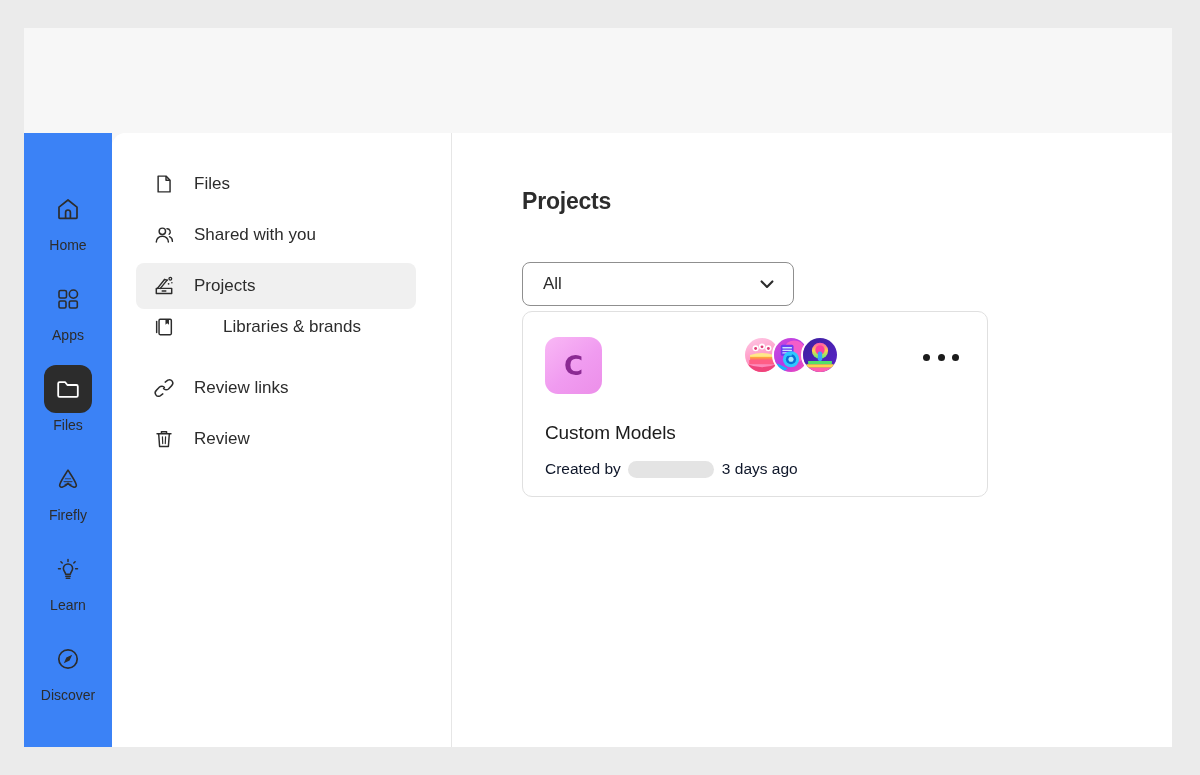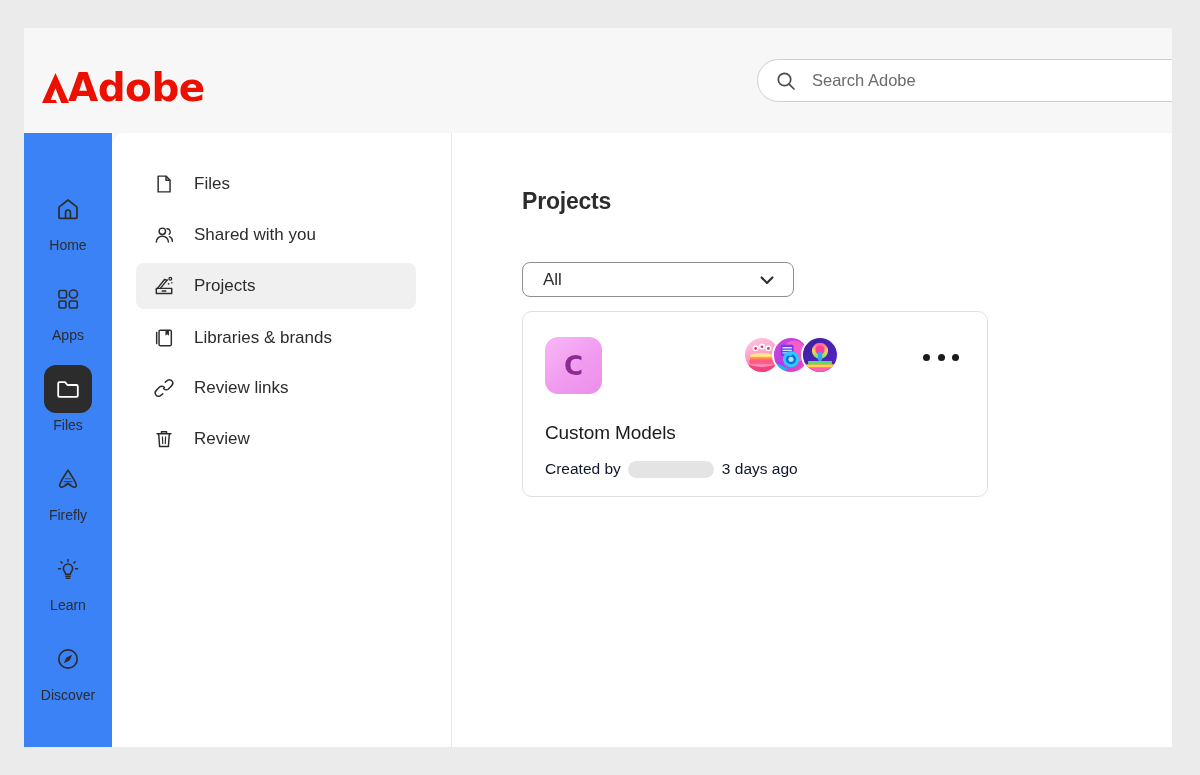--- a/index.html
+++ b/index.html
@@ -199,21 +199,21 @@
     font-weight: 700;
     color: #2c2c2c;
     letter-spacing: -0.2px;
   }
 
   .filter-select {
     position: absolute;
     left: 69px;
     top: 129px;
     width: 272px;
-    height: 35px;
+    height: 44px;
     border: 1px solid #8f8f8f;
     border-radius: 8px;
     background: #ffffff;
     display: flex;
     align-items: center;
     cursor: pointer;
     user-select: none;
   }
   .filter-value {
     margin-left: 20px;
@@ -341,40 +341,20 @@
     border-radius: 9px;
     background: #e4e4e4;
     margin: 0 8px 0 7px;
   }
 </style>
 </head>
 <body>
 
 <div class="app-window">
 
-  <div class="topbar">
-
-    <div class="adobe-logo">
-      <span class="a-mark">
-        <svg viewBox="0 0 27 30" width="27" height="30" aria-hidden="true">
-          <path d="M13.5 0 L27 30 L19.3 30 L13.5 15.2 L8.6 27.1 L13.8 27.1 L15.0 30 L0 30 Z" fill="#eb1000"></path>
-        </svg>
-      </span><span>Adobe</span>
-    </div>
-
-    <div class="search-wrap">
-      <span class="search-icon">
-        <svg viewBox="0 0 20 20" width="20" height="20" aria-hidden="true">
-          <circle cx="8.5" cy="8.5" r="6.2" fill="none" stroke="currentColor" stroke-width="1.7"></circle>
-          <line x1="13.1" y1="13.1" x2="18" y2="18" stroke="currentColor" stroke-width="1.7" stroke-linecap="round"></line>
-        </svg>
-      </span>
-      <input class="search-input" type="text" placeholder="Search Adobe" style="">
-    </div>
-  </div>
 
   <div class="rail">
 
     <div class="rail-item" style="top:52px;">
       <div class="rail-icon-box">
         <svg viewBox="0 0 26 26" width="26" height="26" aria-hidden="true">
           <path d="M4 11.2 L13 4 L22 11.2 L22 21.5 A0.8 0.8 0 0 1 21.2 22.3 L4.8 22.3 A0.8 0.8 0 0 1 4 21.5 Z" fill="none" stroke="currentColor" stroke-width="1.7" stroke-linejoin="round"></path>
           <path d="M10.6 22.3 L10.6 16.4 A2.4 2.4 0 0 1 15.4 16.4 L15.4 22.3" fill="none" stroke="currentColor" stroke-width="1.7" stroke-linejoin="round"></path>
         </svg>
       </div>
@@ -476,21 +456,21 @@
             <path d="M8.0 14.6 L15.4 5.6" fill="none" stroke="currentColor" stroke-width="1.6" stroke-linecap="round"></path>
             <path d="M12.6 5.0 L15.4 5.6" fill="none" stroke="currentColor" stroke-width="1.6" stroke-linecap="round"></path>
             <circle cx="18.9" cy="4.2" r="1.5" fill="none" stroke="currentColor" stroke-width="1.4"></circle>
             <circle cx="17.0" cy="9.6" r="0.95" fill="currentColor"></circle>
             <circle cx="20.6" cy="8.4" r="0.85" fill="currentColor"></circle>
           </svg>
         </span>
         <span class="nav-text">Projects</span>
       </div>
 
-      <div class="nav-item" style="top:182px;">
+      <div class="nav-item" style="top:171px;gap:29px;">
         <span class="nav-ico">
           <svg viewBox="0 0 24 24" width="22" height="22" aria-hidden="true">
             <rect x="6.6" y="3.6" width="13.4" height="16.8" rx="1.2" fill="none" stroke="currentColor" stroke-width="1.6"></rect>
             <path d="M4.0 6.0 L4.0 18.0" fill="none" stroke="currentColor" stroke-width="1.6" stroke-linecap="round"></path>
             <path d="M13.6 3.6 L17.4 3.6 L17.4 9.6 L15.5 7.8 L13.6 9.6 Z" fill="currentColor"></path>
           </svg>
         </span>
         <span class="nav-text">Libraries &amp; brands</span>
       </div>
 

